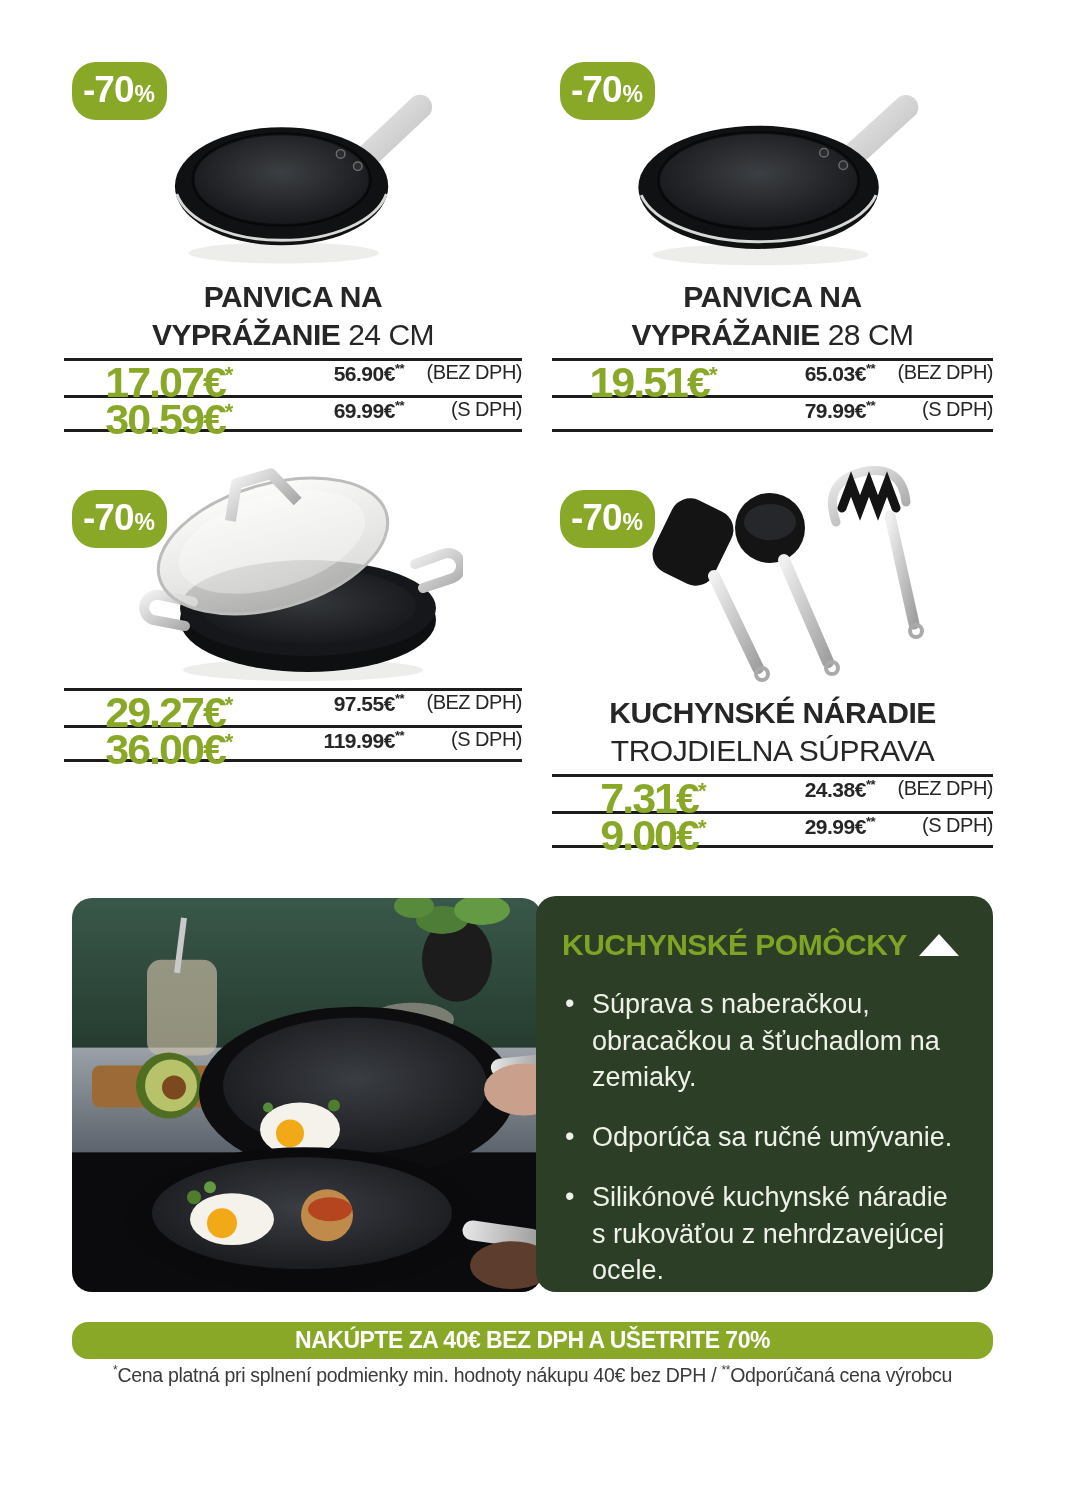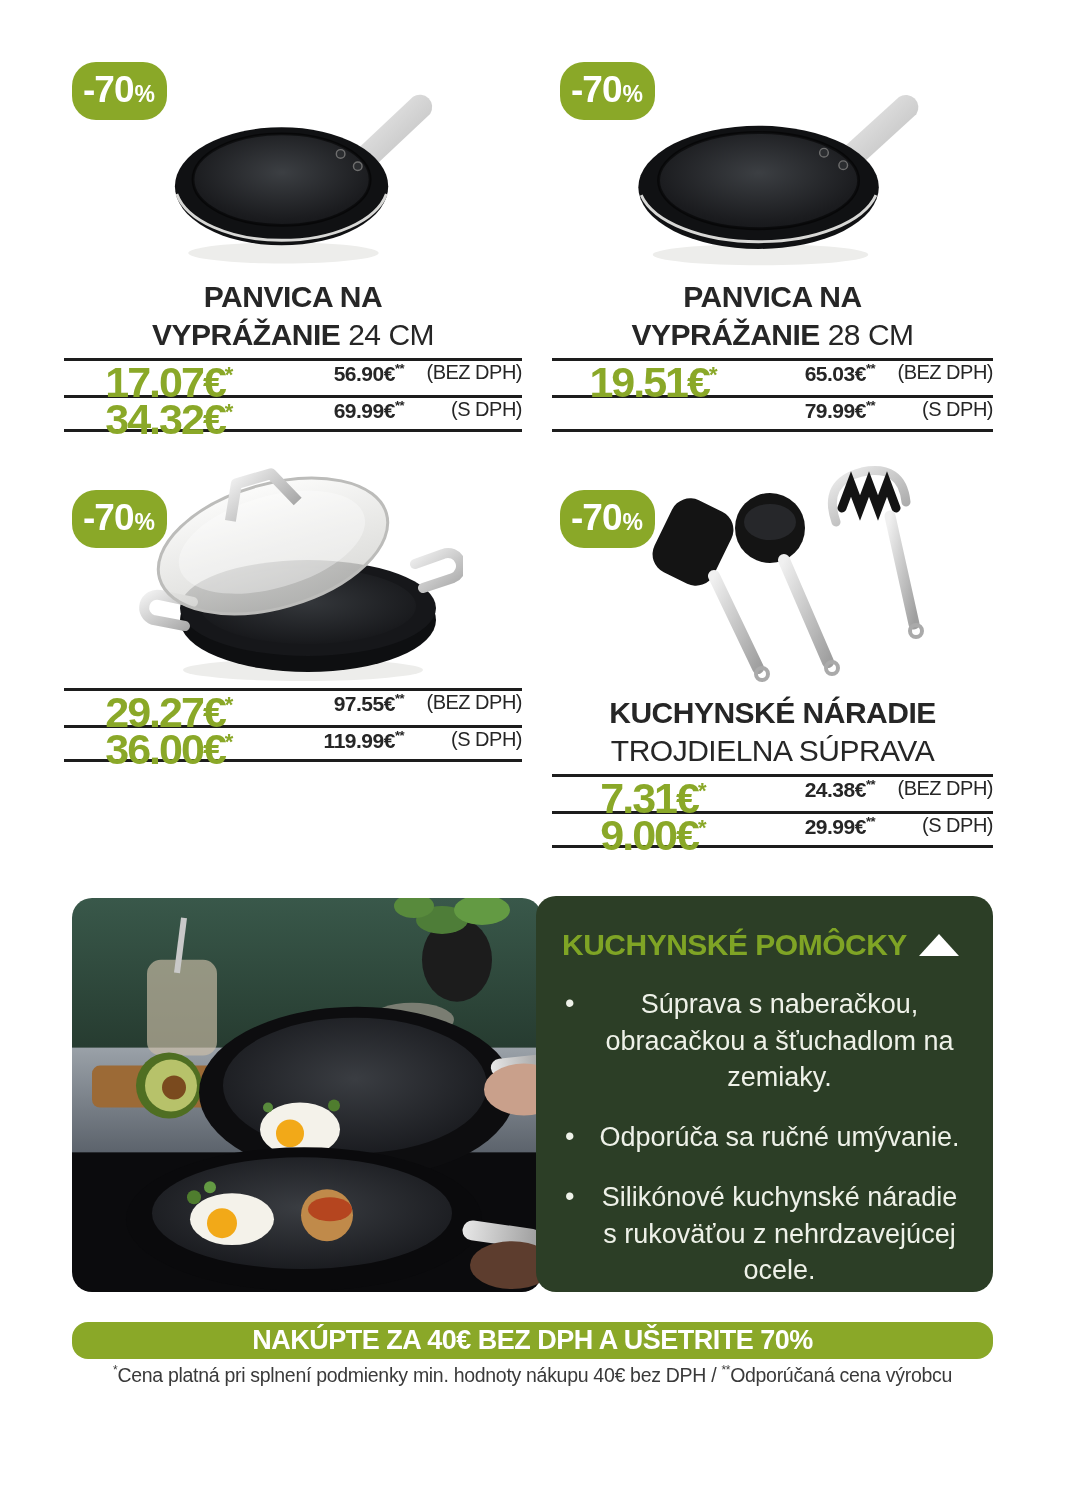--- a/index.html
+++ b/index.html
@@ -39,36 +39,36 @@
   .price-row{display:flex;align-items:flex-start;height:34px;}
   .price-row + .price-row{border-top:3px solid var(--line);}
   .p-main{flex:0 0 46%;text-align:center;color:var(--green);font-size:43px;font-weight:bold;
           letter-spacing:-2px;line-height:1;}
   .p-main sup{font-size:22px;letter-spacing:0;}
   .p-ref{flex:1;text-align:right;font-size:21px;font-weight:bold;color:var(--ink);letter-spacing:-0.5px;}
   .p-ref sup{font-size:13px;}
   .p-label{flex:0 0 118px;text-align:right;font-size:20px;color:var(--ink);letter-spacing:-0.5px;}
 
   
-  .feature{display:flex;margin:48px 72px 12px 72px;height:396px;text-align:center;}
+  .feature{display:flex;margin:48px 72px 12px 72px;height:396px;}
   .photo{width:470px;height:394px;margin-top:2px;border-radius:20px;overflow:hidden;flex:none;}
   .photo svg{display:block;width:100%;height:100%;}
   .panel{width:457px;margin-left:-6px;background:var(--panel);border-radius:20px;
          color:#eef1e8;padding:32px 26px 0 26px;}
   .panel-title-row{display:flex;align-items:center;gap:12px;}
   .panel-title{color:#7fa425;font-size:30px;font-weight:bold;letter-spacing:-0.5px;}
   .tri{width:0;height:0;border-left:20px solid transparent;border-right:20px solid transparent;
        border-bottom:22px solid #ffffff;display:inline-block;}
   .panel ul{list-style:none;margin-top:24px;font-size:27px;line-height:1.36;}
   .panel li{position:relative;padding-left:30px;margin-bottom:23px;}
   .panel li::before{content:"\2022";position:absolute;left:3px;top:-1px;}
 
   
   .banner{margin:30px 72px 0;background:var(--green);color:#fff;text-align:center;
-          font-weight:bold;font-size:27px;height:37px;line-height:37px;border-radius:16px;
+          font-weight:bold;font-size:23px;height:37px;line-height:37px;border-radius:16px;
           letter-spacing:-0.5px;}
   .footnote{text-align:center;font-size:19.5px;color:#3a3a3a;margin-top:4px;letter-spacing:-0.3px;}
   .footnote sup{font-size:12px;}
 </style>
 </head>
 <body>
 
 <div class="page">
 
   <section class="products" id="products-grid">
@@ -107,21 +107,21 @@
       <span class="t2b">VYPRÁŽANIE</span>
       <span class="t2r">24 CM</span>
     </h3>
     <div class="price-table">
       <div class="price-row">
         <span class="p-main"><span>17.07€</span><sup>*</sup></span>
         <span class="p-ref"><span>56.90€</span><sup>**</sup></span>
         <span class="p-label">(BEZ DPH)</span>
       </div>
       <div class="price-row">
-        <span class="p-main"><span>34.32€</span><sup>*</sup></span>
+        <span class="p-main"><span>30.59€</span><sup>*</sup></span>
         <span class="p-ref"><span>69.99€</span><sup>**</sup></span>
         <span class="p-label">(S DPH)</span>
       </div>
     </div>
   </article>
 
   <article class="card card-1 row-a">
     <div class="img-wrap">
       <span class="badge">
             <span>-70</span>

